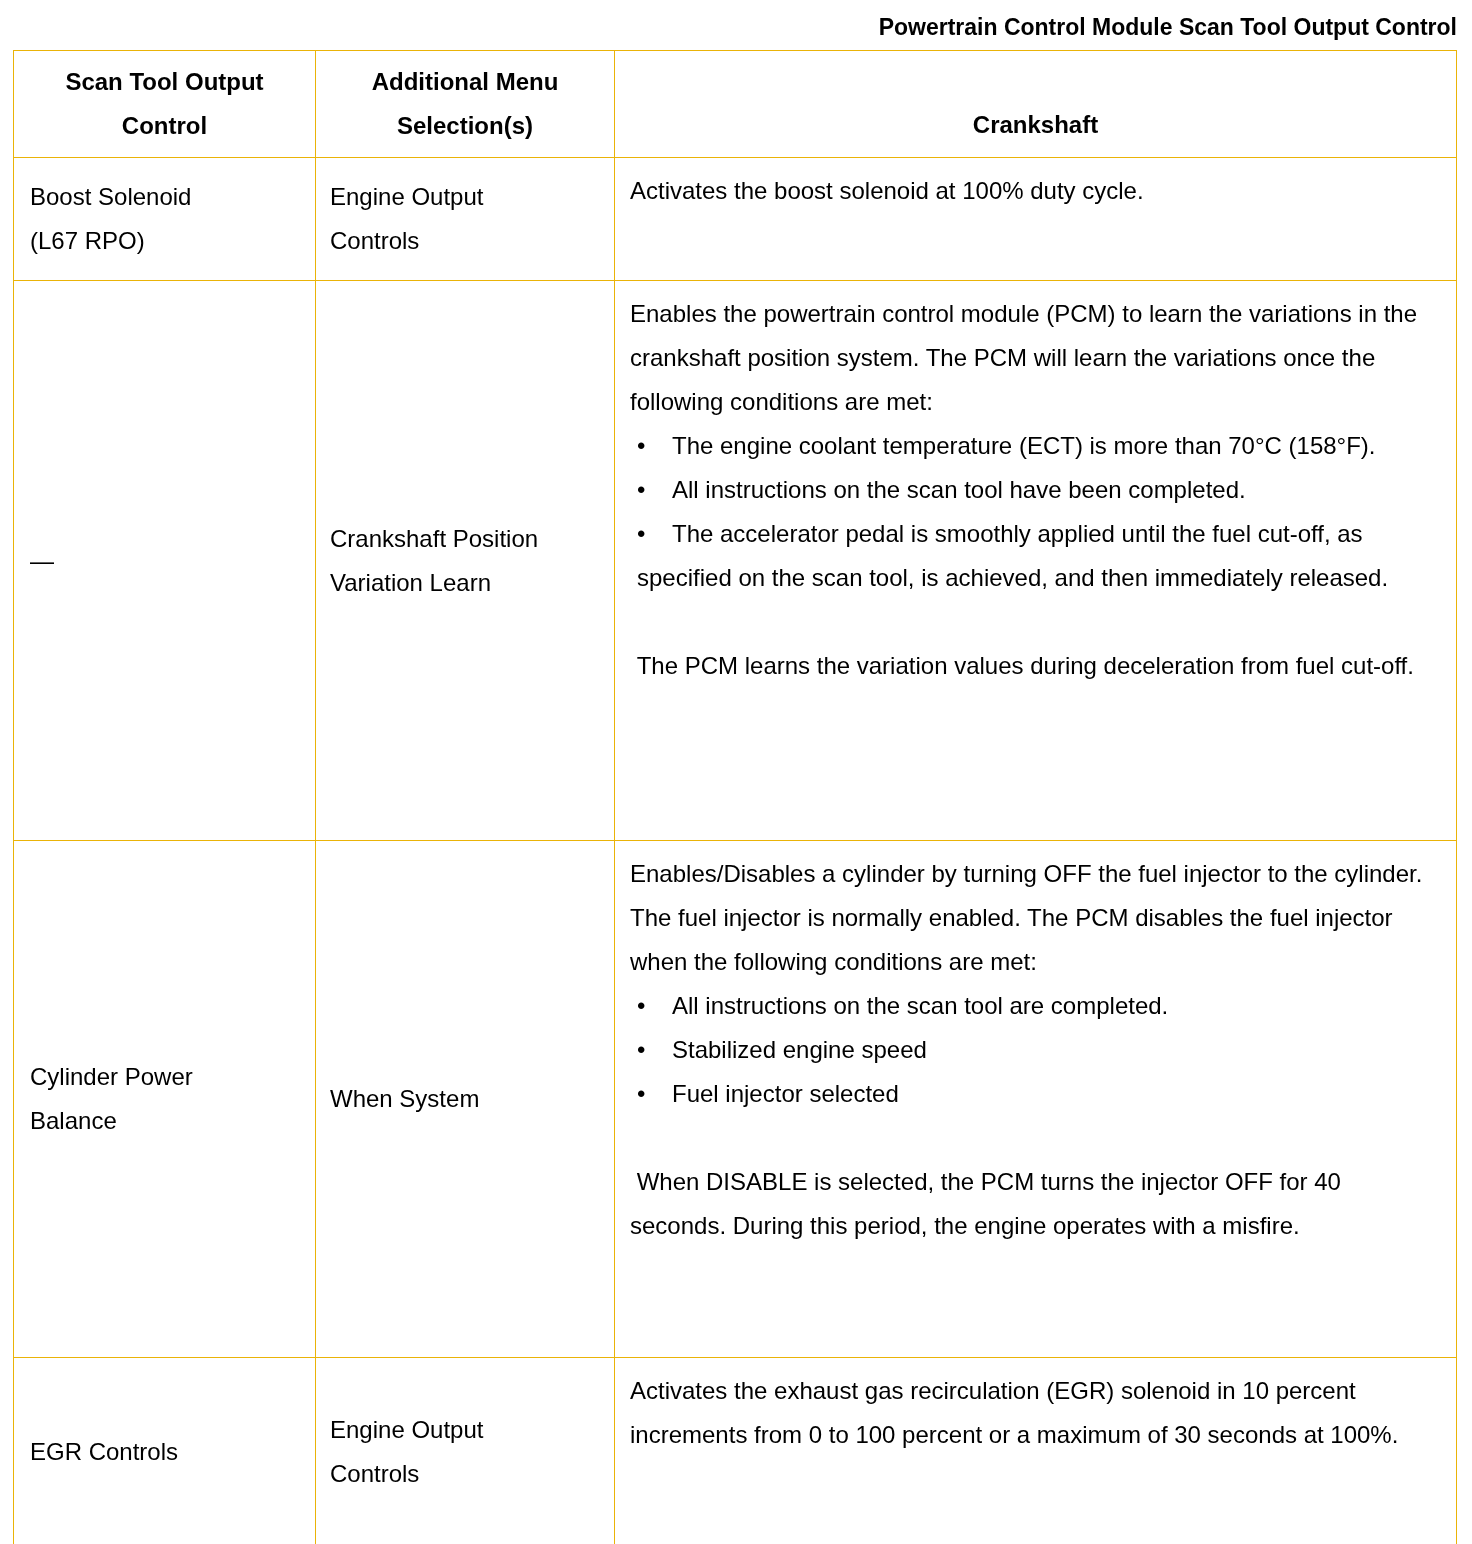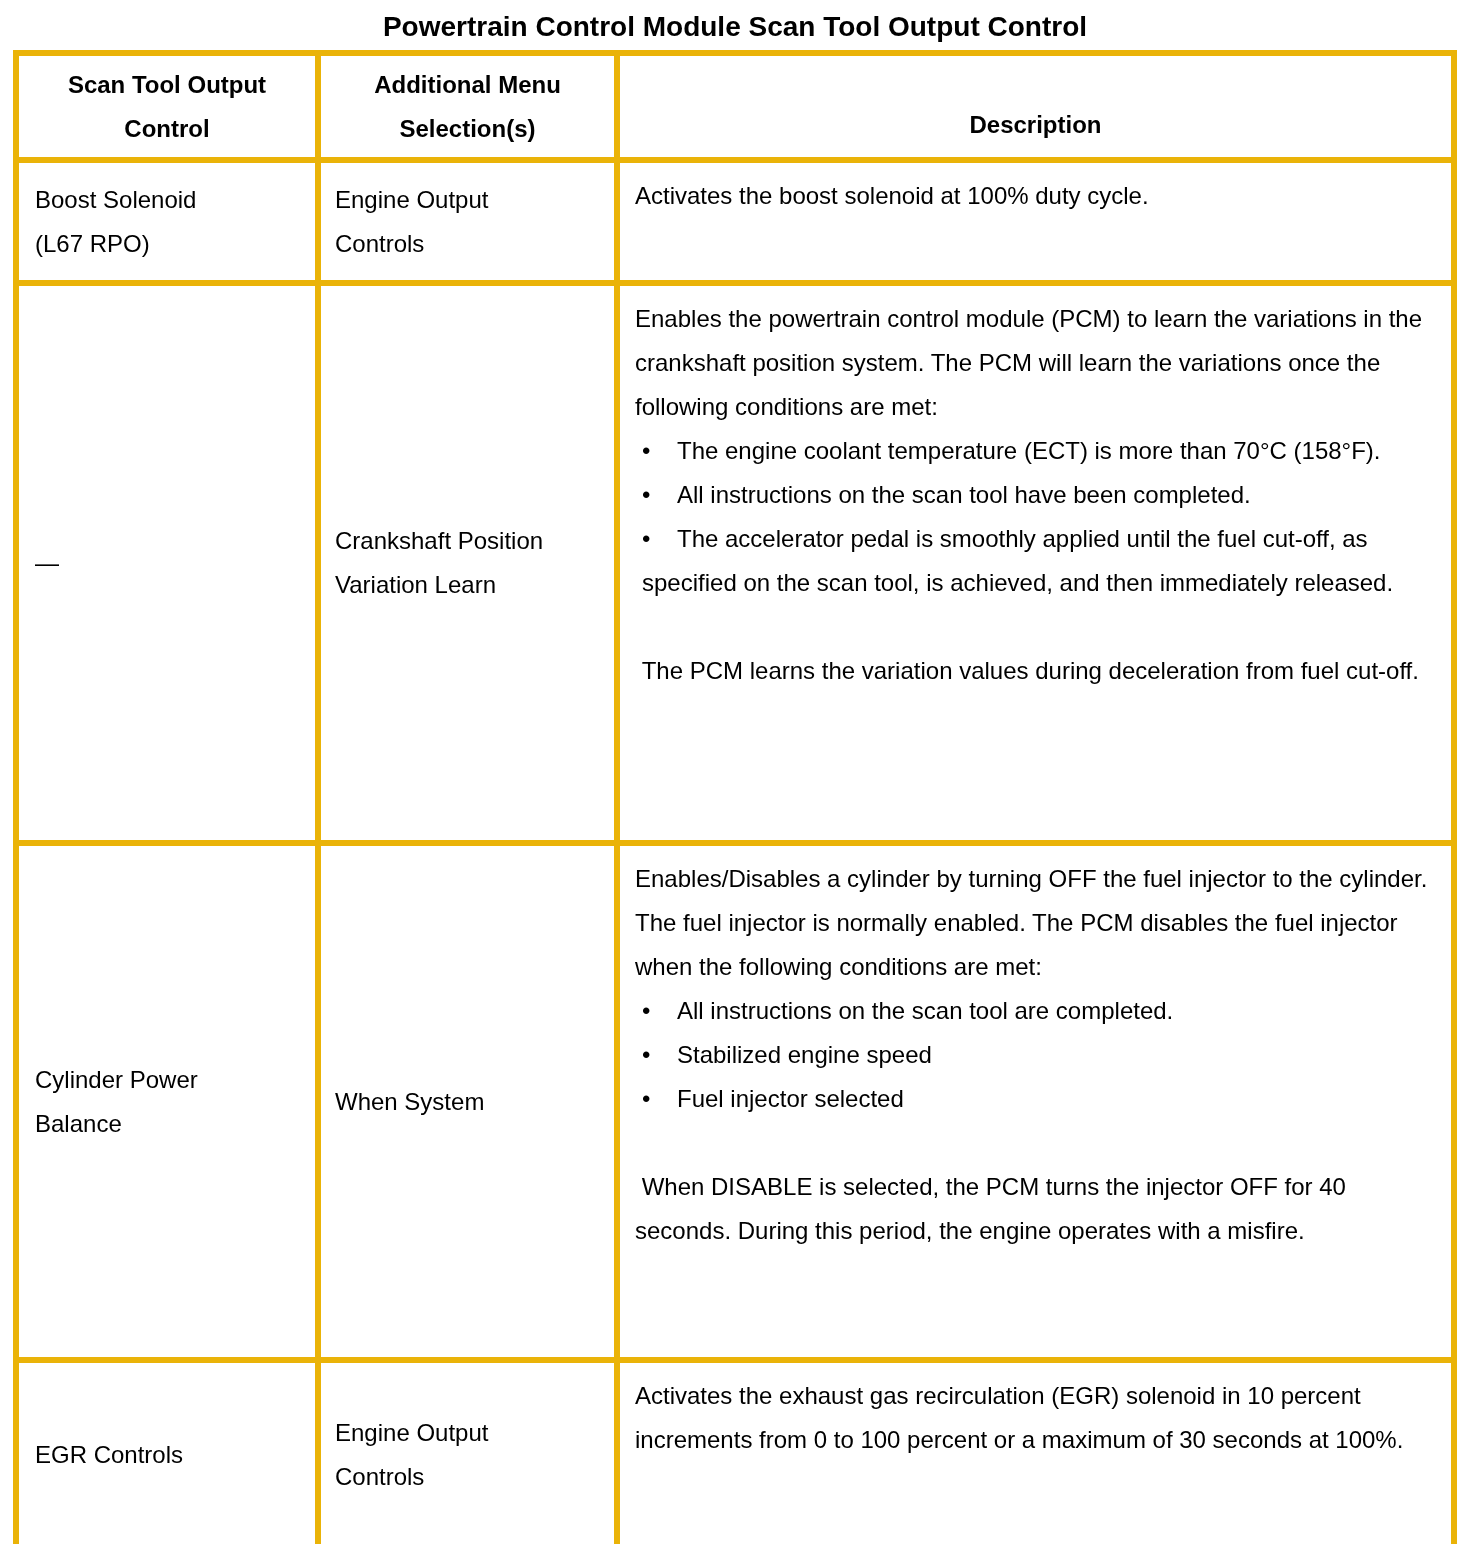--- a/index.html
+++ b/index.html
@@ -10,37 +10,37 @@
     font-family: "Liberation Sans", "DejaVu Sans", sans-serif;
     font-size: 24px;
     line-height: 44px;
   }
   .page {
     width: 1472px;
     box-sizing: border-box;
     padding: 0 15px 2px 13px;
   }
   .title {
-    font-size: 28px;
+    font-size: 23px;
     line-height: 30px;
     font-weight: bold;
-    text-align: center;
+    text-align: right;
     margin: 12px 0 8px 0;
   }
   table.data-table {
     border-collapse: collapse;
     table-layout: fixed;
     width: 100%;
   }
   col.col-control { width: 302px; }
   col.col-menu    { width: 299px; }
   col.col-desc    { width: auto;  }
 
   th, td {
-    border: 6px solid #eab308;
+    border: 1px solid #eab308;
     box-sizing: border-box;
   }
   thead tr { height: 107px; }
   tbody tr:nth-child(1) { height: 123px; }
   tbody tr:nth-child(2) { height: 560px; }
   tbody tr:nth-child(3) { height: 517px; }
   tbody tr:nth-child(4) { height: 189px; }
 
   th {
     font-weight: bold;
@@ -94,21 +94,21 @@
       <col class="col-control">
       <col class="col-menu">
       <col class="col-desc">
     </colgroup>
     <thead>
       <tr>
         <th>Scan Tool Output
 Control</th>
         <th>Additional Menu
 Selection(s)</th>
-        <th class="desc-header">Description</th>
+        <th class="desc-header">Crankshaft</th>
       </tr>
     </thead>
     <tbody>
   <tr>
     <td class="cell control-cell">
       <div class="cell-text">Boost Solenoid
 (L67 RPO)</div>
     </td>
     <td class="cell menu-cell">
       <div class="cell-text">Engine Output

